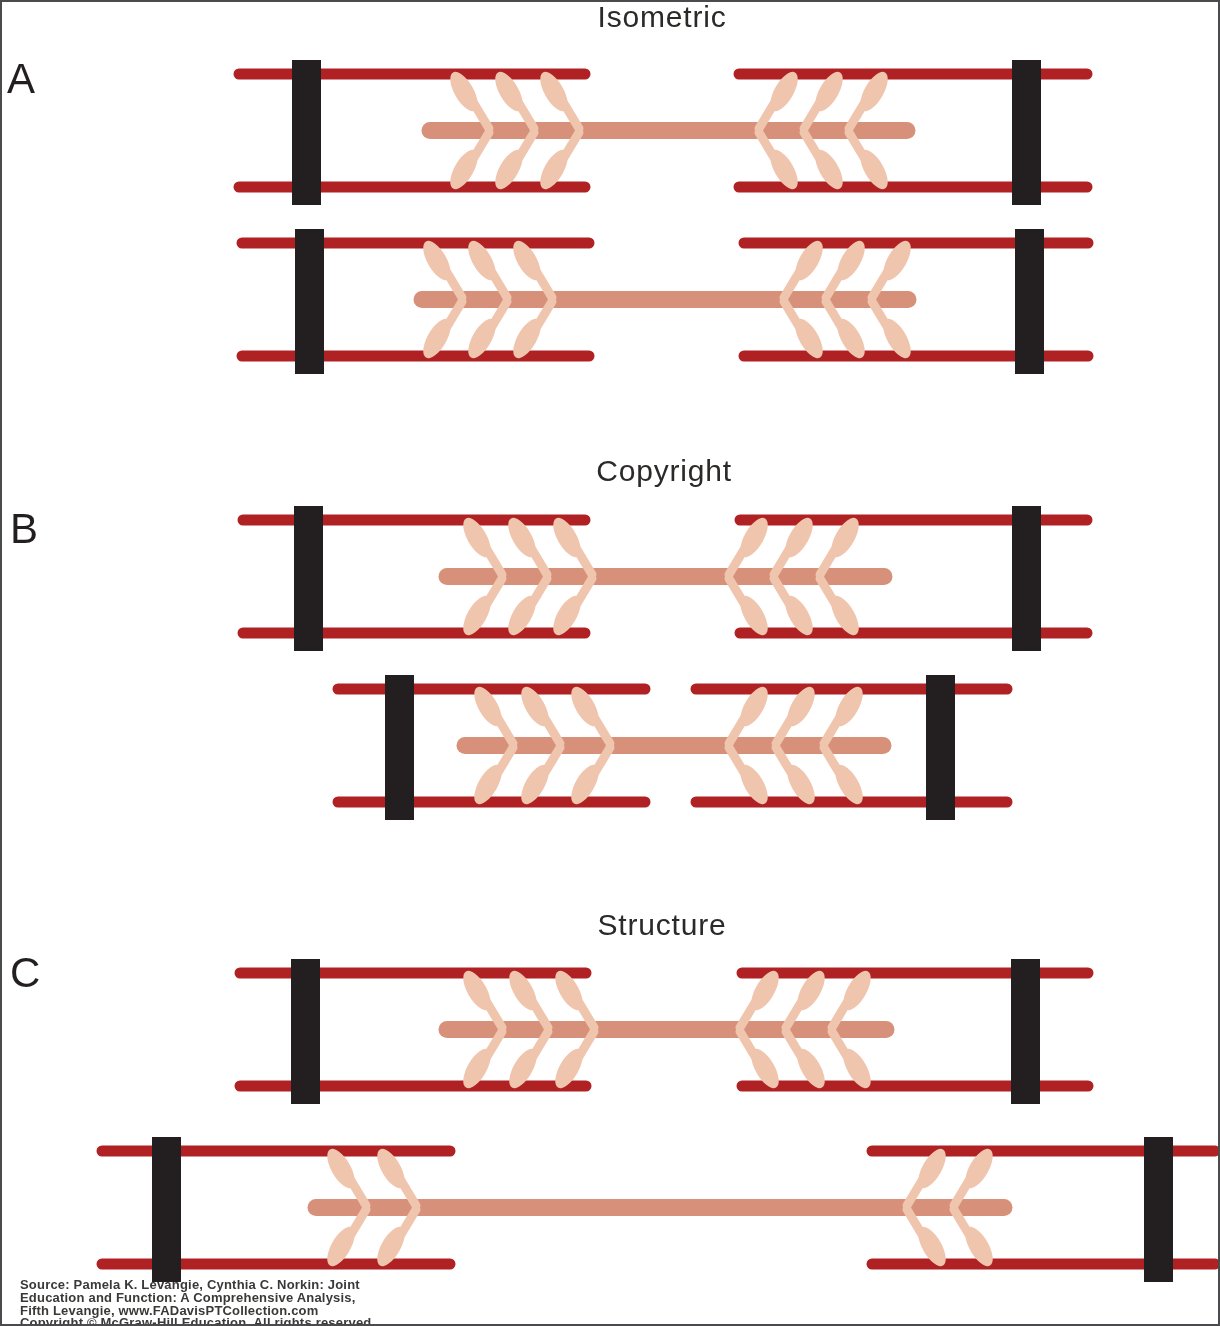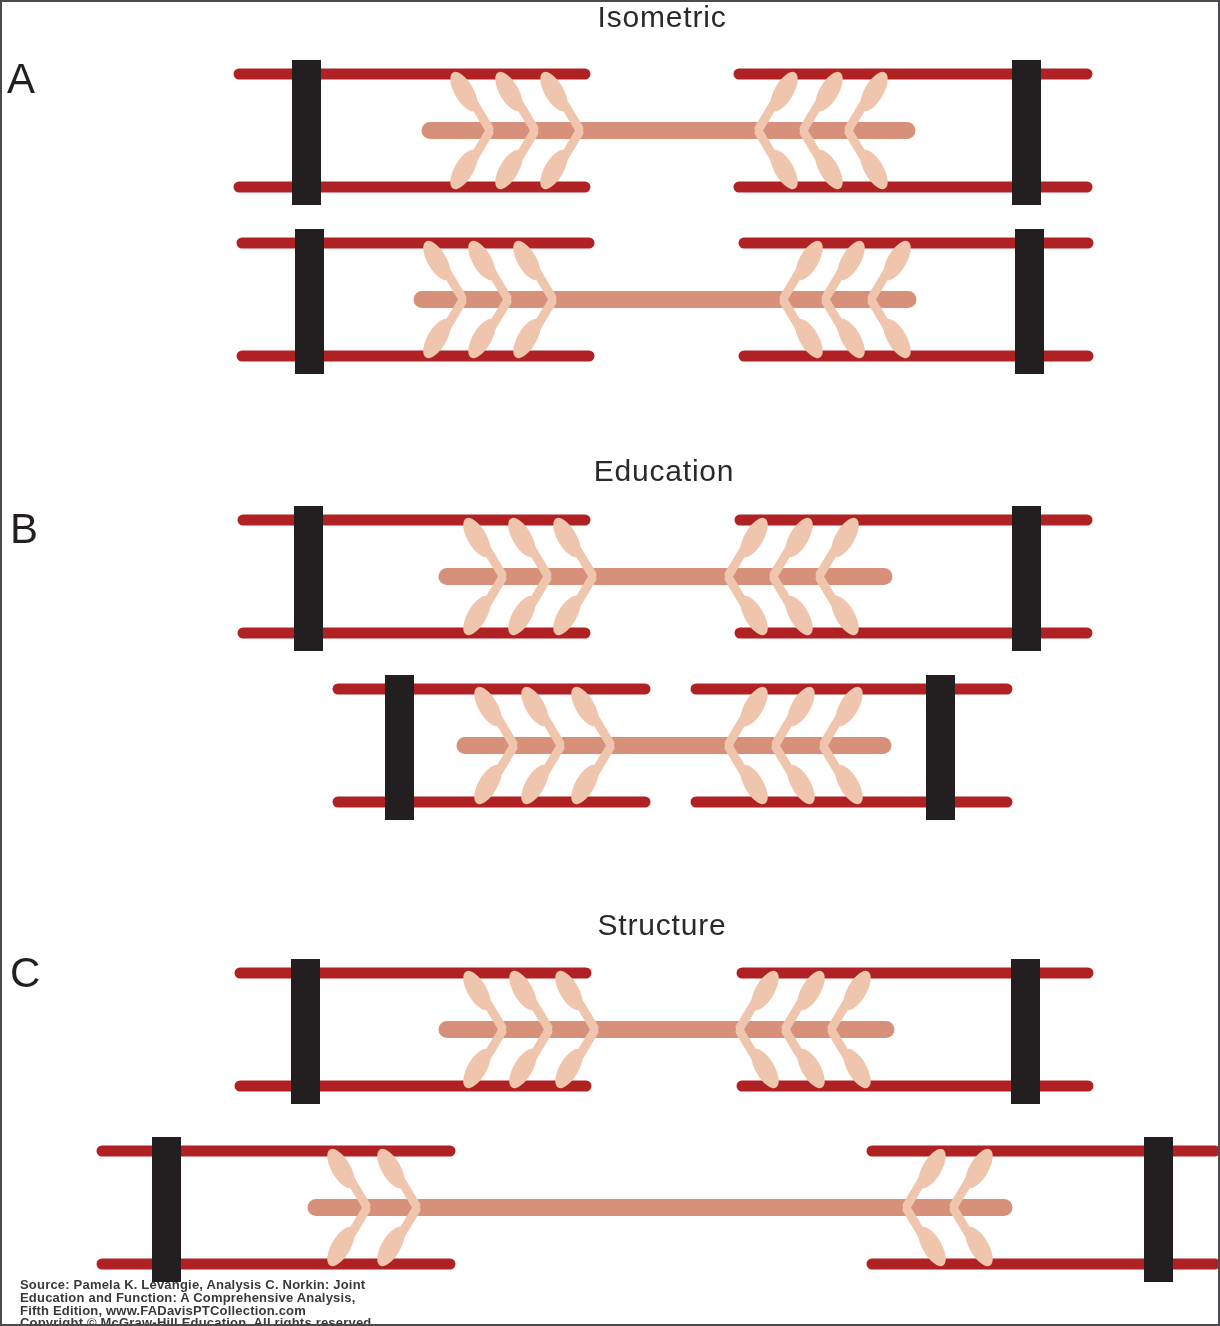--- a/index.html
+++ b/index.html
@@ -216,26 +216,26 @@
         <line x1="952" y1="1207.5" x2="967" y2="1232.5" stroke="#f0c5ae" stroke-width="9" stroke-linecap="round"></line>
         <ellipse cx="977" cy="1244.5" rx="9.5" ry="22" fill="#f0c5ae" transform="rotate(-30 977 1244.5)"></ellipse>
         <rect x="150" y="1135" width="29" height="145" fill="#231f20"></rect>
         <rect x="1142" y="1135" width="29" height="145" fill="#231f20"></rect>
       </g>
     </svg>
 
   <div class="section-title" style="left:660px;top:-2px;">Isometric</div>
   <div class="section-label" style="left:5px;top:56px;">A</div>
 
-  <div class="section-title" style="left:662px;top:452px;">Education</div>
+  <div class="section-title" style="left:662px;top:452px;">Copyright</div>
   <div class="section-label" style="left:8px;top:506px;">B</div>
 
   <div class="section-title" style="left:660px;top:906px;">Structure</div>
   <div class="section-label" style="left:8px;top:950px;">C</div>
 
   <div class="source">
-    <div>Source: Pamela K. Levangie, Analysis C. Norkin: Joint</div>
+    <div>Source: Pamela K. Levangie, Cynthia C. Norkin: Joint</div>
     <div>Education and Function: A Comprehensive Analysis,</div>
-    <div>Fifth Edition, www.FADavisPTCollection.com</div>
+    <div>Fifth Levangie, www.FADavisPTCollection.com</div>
     <div>Copyright © McGraw-Hill Education. All rights reserved.</div>
   </div>
 
 </div>
 
 </body></html>

